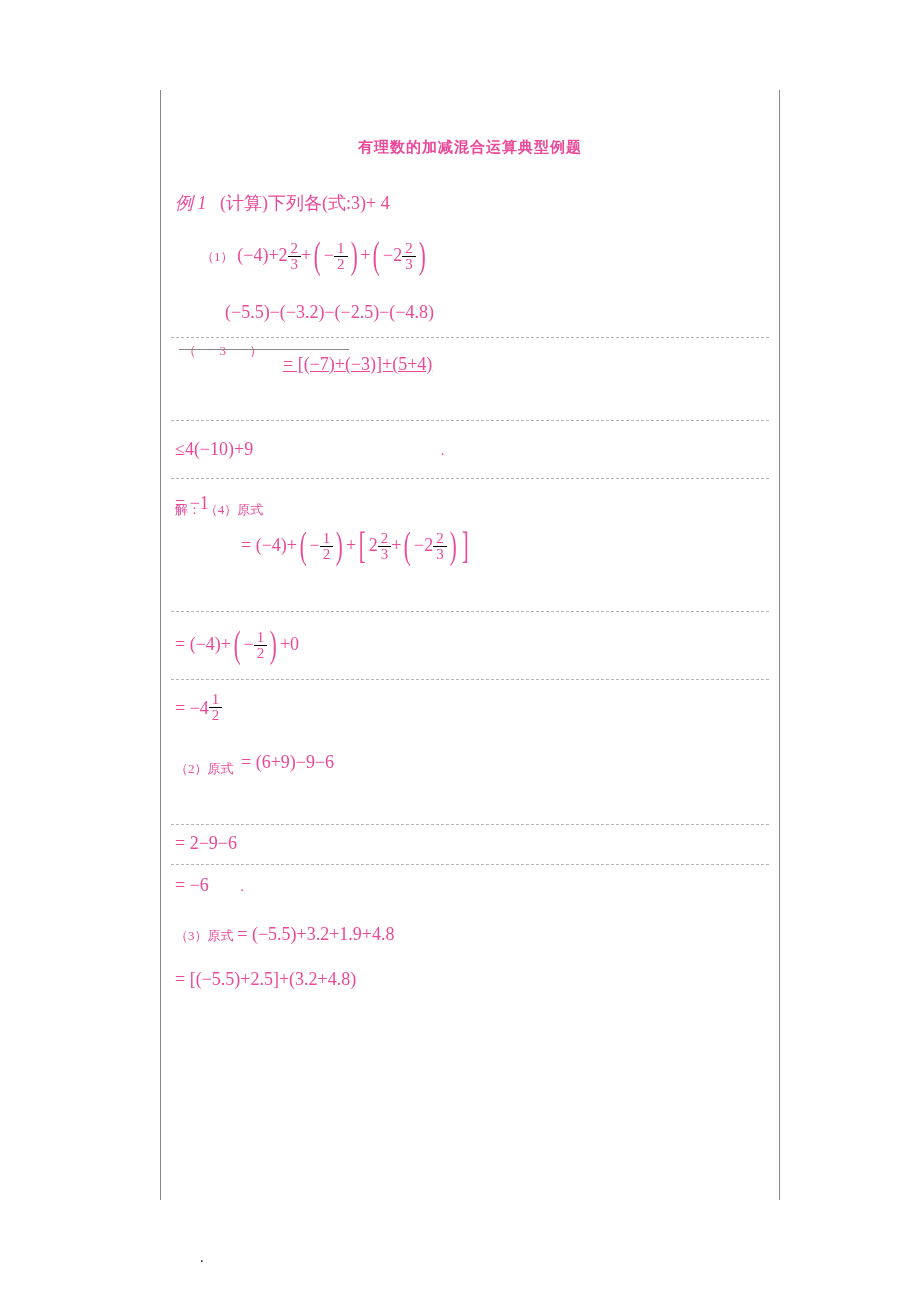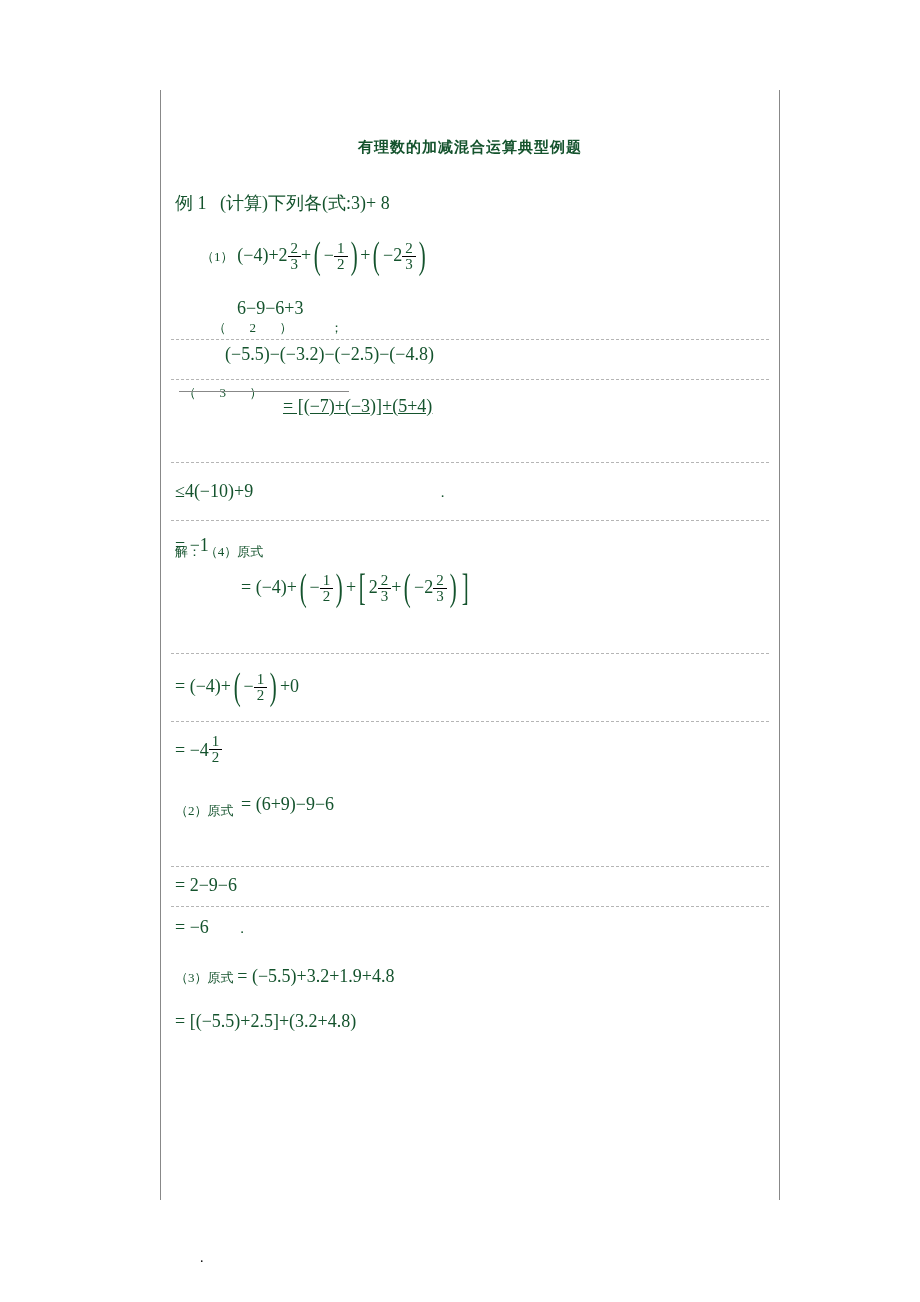--- a/index.html
+++ b/index.html
@@ -14,21 +14,21 @@
     width: 920px;
     padding: 90px 0 40px 0;
   }
   .content {
     margin: 0 140px 0 160px;
     border-left: 1px solid #888;
     border-right: 1px solid #888;
     padding: 0 10px 20px 10px;
     min-height: 1110px;
     font-size: 15px;
-    color: #14532d;
+    color: #ec4899;
   }
   .title {
     text-align: center;
     font-weight: bold;
     font-size: 15px;
     padding: 48px 0 30px 0;
     letter-spacing: 1px;
   }
   .row {
     border-bottom: 1px dashed #b5b5b5;
@@ -86,42 +86,32 @@
 </style>
 </head>
 <body>
 
 <div class="page">
   <div class="content">
 
     <div class="title">有理数的加减混合运算典型例题</div>
 
     <div class="row nodash" style="padding-top:4px;padding-bottom:16px;">
-      <span class="math" style="font-family:'SimSun',serif;">例 1</span>
+      <span class="math" style="font-family:'SimSun',serif;font-style:italic;">例 1</span>
       <span style="display:inline-block;width:6px;"></span>
-      <span class="math">(计算)下列各(式:3)+ 8</span>
+      <span class="math">(计算)下列各(式:3)+ 4</span>
     </div>
 
     <div class="row nodash indent1" style="padding-bottom:26px;">
       <span class="small cn">（1）</span>
       <span class="math">
         (−4)+2<span class="frac"><span class="num">2</span><span class="den">3</span></span>+<span class="big-paren-l">(</span>−<span class="frac"><span class="num">1</span><span class="den">2</span></span><span class="big-paren-r">)</span>+<span class="big-paren-l">(</span>−2<span class="frac"><span class="num">2</span><span class="den">3</span></span><span class="big-paren-r">)</span>
       </span>
     </div>
 
-    <div class="row indent1" style="padding-top:0;padding-bottom:2px;">
-      <div style="padding-left:36px;" class="math">6−9−6+3</div>
-      <div class="indent-paren">
-        <span class="small cn">（</span>
-        <span style="display:inline-block;width:46px;text-align:center;" class="small">2</span>
-        <span class="small cn">）</span>
-        <span style="display:inline-block;width:30px;"></span>
-        <span class="small cn">；</span>
-      </div>
-    </div>
 
     <div class="row indent1" style="padding-top:4px;padding-bottom:4px;">
       <div style="padding-left:24px;" class="math">(−5.5)−(−3.2)−(−2.5)−(−4.8)</div>
     </div>
 
     <div class="row nodash indent-paren" style="padding-top:0;padding-bottom:0;position:relative;">
       <div style="position:relative;height:22px;">
         <div style="position:absolute;left:0;top:4px;">
           <span class="small cn">（</span>
           <span style="display:inline-block;width:46px;text-align:center;" class="small">3</span>

